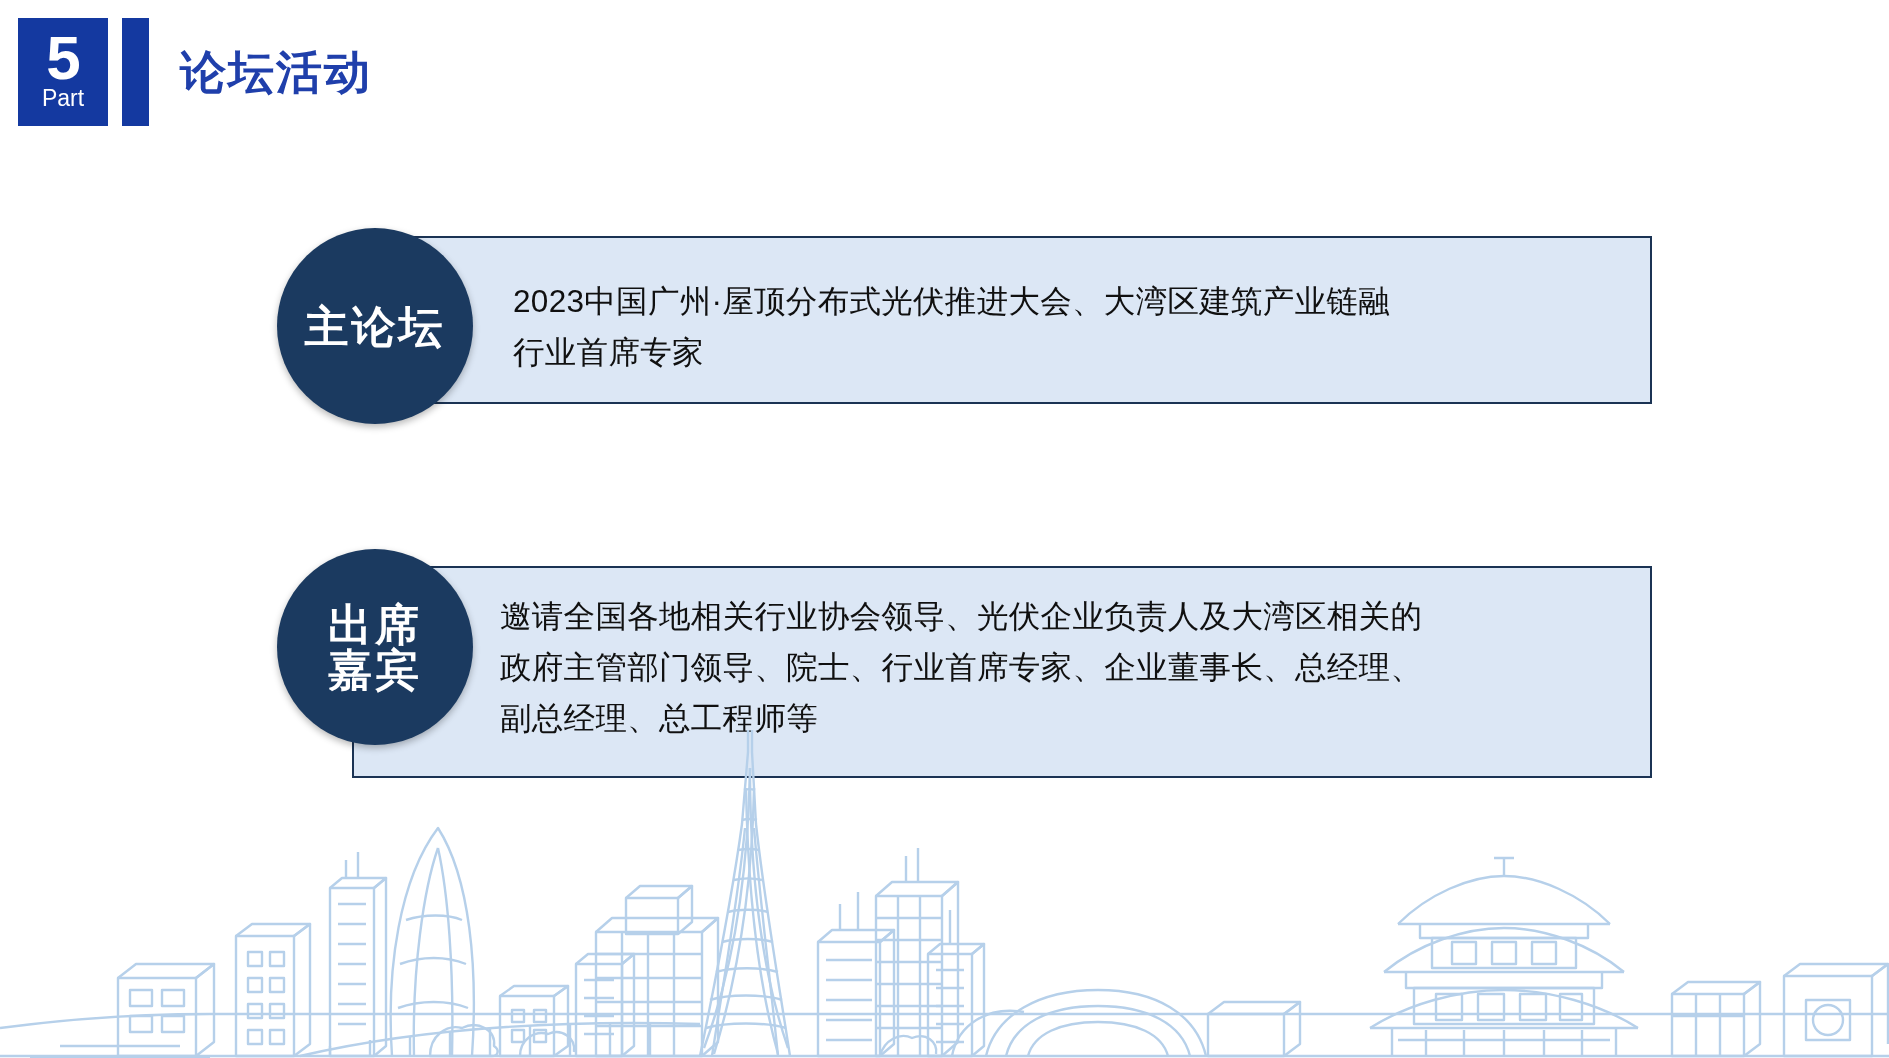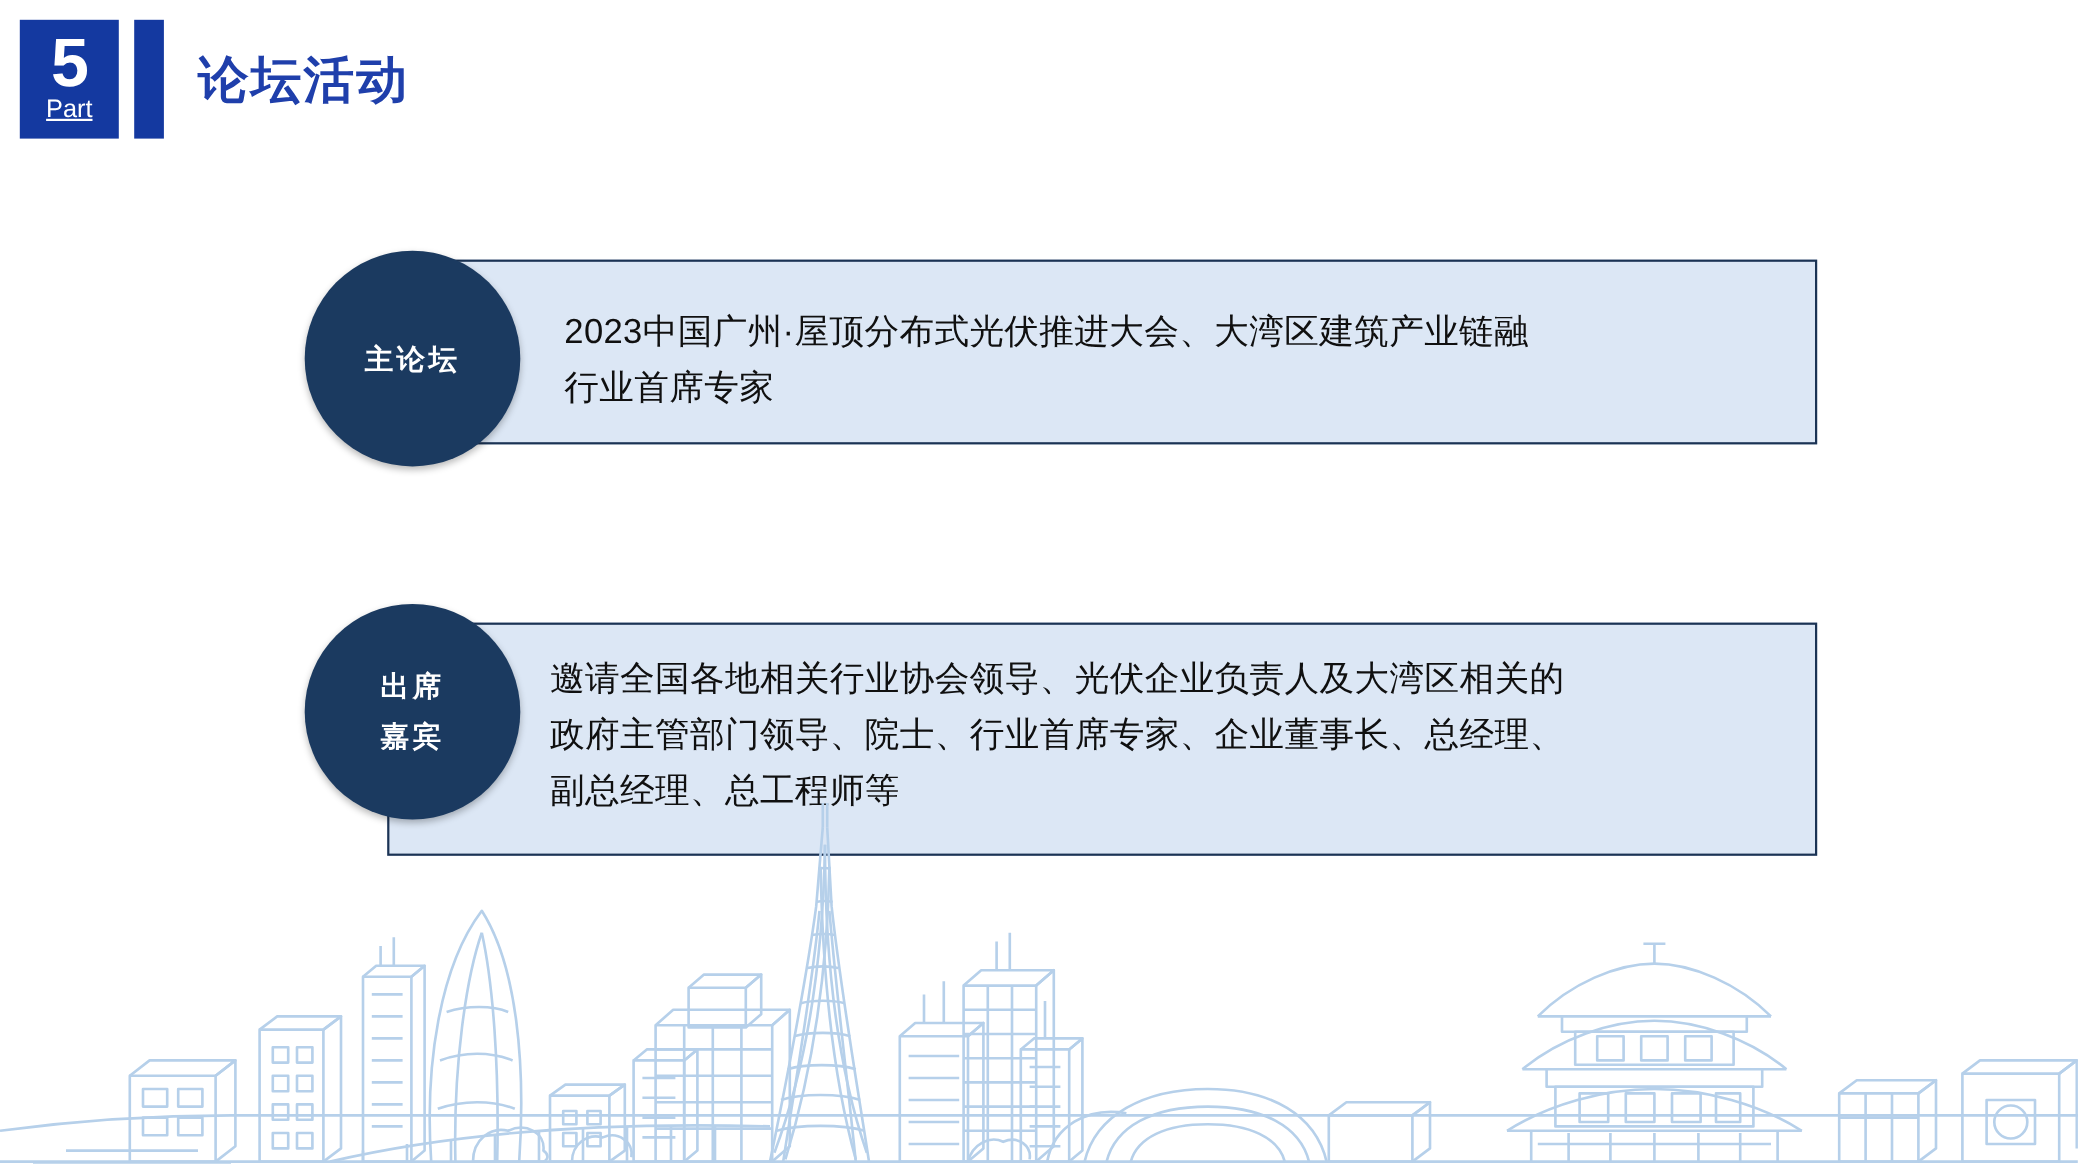--- a/index.html
+++ b/index.html
@@ -15,21 +15,21 @@
 
   .part-badge{
     position:absolute;left:18px;top:18px;width:90px;height:108px;
     background:#1439a0;color:#ffffff;
     display:flex;flex-direction:column;align-items:center;justify-content:center;
   }
   .part-num{
     font-size:62px;line-height:0.85;font-weight:bold;letter-spacing:-1px;
     margin-top:-2px;
   }
-  .part-word{font-size:23px;line-height:1;margin-top:2px;font-weight:normal;text-decoration:underline;}
+  .part-word{font-size:23px;line-height:1;margin-top:2px;font-weight:normal;}
 
   .header-bar{
     position:absolute;left:122px;top:18px;width:27px;height:108px;background:#1439a0;
   }
 
   .header-title{
     position:absolute;left:180px;top:22px;
     font-size:46px;font-weight:bold;color:#1f3fab;letter-spacing:2px;
     line-height:100px;white-space:nowrap;
   }
@@ -51,21 +51,21 @@
     white-space:pre-line;
     letter-spacing:0.3px;
   }
   .row-circle{
     position:absolute;
     border-radius:50%;
     background:#1b3a60;
     color:#ffffff;
     display:flex;align-items:center;justify-content:center;
     text-align:left;
-    font-size:26px;font-weight:bold;line-height:45px;
+    font-size:44px;font-weight:bold;line-height:45px;
     letter-spacing:3px;
     box-shadow:0 3px 7px rgba(0,0,0,0.28);
     white-space:pre-line;
   }
 
   
   #row1 .row-box{left:352px;top:236px;width:1300px;height:168px;}
   #row1 .row-circle{left:277px;top:228px;width:196px;height:196px;}
   #row1 .row-text{left:513px;top:276px;width:1110px;}
 

